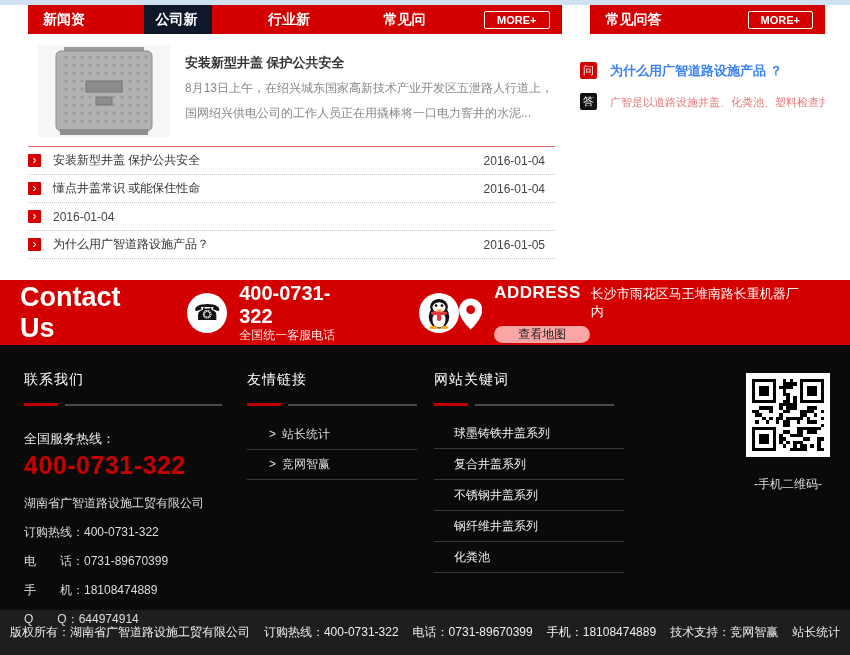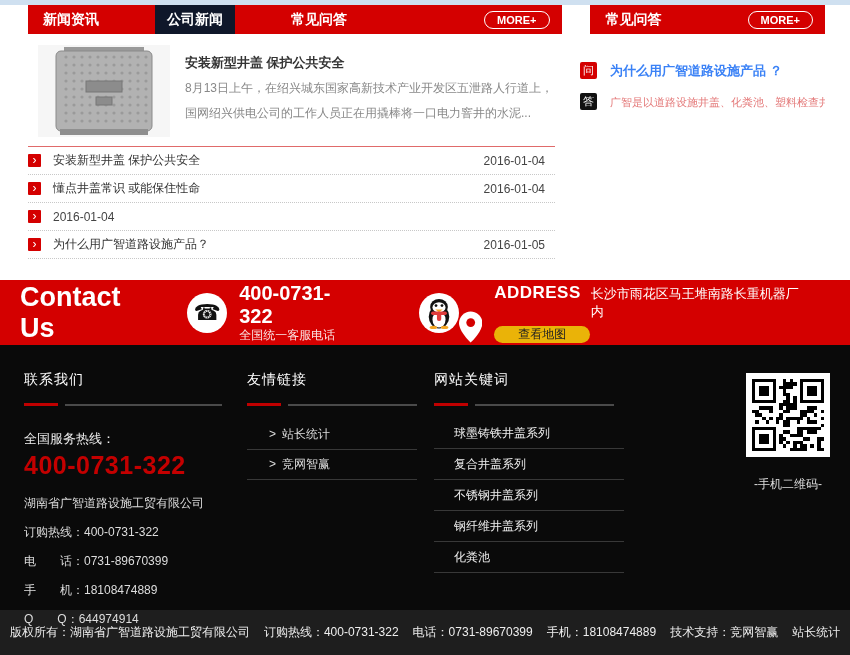--- a/index.html
+++ b/index.html
@@ -5,21 +5,21 @@
   * { margin:0; padding:0; box-sizing:content-box; }
   body { font-family:"Liberation Sans", sans-serif; background:#fff; }
   .page { width:850px; height:655px; position:relative; background:#fff; overflow:hidden; }
   .top-edge { height:5px; background:#cfe0f0; }
 
   .content-wrap { width:797px; margin-left:28px; height:275px; }
   .nav-row { display:flex; height:29px; }
   .nav-left { width:589px; background:#d40000; display:flex;gap:41px; }
   .tab { line-height:29px; padding:0 15px; color:#fff; font-size:14px; font-weight:bold; cursor:pointer; }
   .tab.active { background:#0f172a; padding:0 12px; }
-  .more-pill { border:1px solid #fff; border-radius:9px; color:#fff; font-size:11px; font-weight:bold;
+  .more-pill { border:1px solid #fff; border-radius:2px; color:#fff; font-size:11px; font-weight:bold;
                padding:0 12px; height:16px; line-height:16px; cursor:pointer; }
   .nav-left .more-pill, .nav-right .more-pill { margin:6px 12px 0 auto; }
   .nav-right { width:260px; margin-left:28px; background:#d40000; display:flex; }
   .nav-right-title { line-height:29px; padding-left:16px; color:#fff; font-size:14px; font-weight:bold; }
 
   .main-row { display:flex; }
   .col-left { width:527px; }
   .featured { display:flex; padding-top:11px; height:101px; cursor:pointer; }
   .thumb { width:132px; height:92px; margin-left:10px; flex:none; }
   .fmeta { margin-left:15px; flex:1; padding-top:9px; }
@@ -45,26 +45,26 @@
   .contact-bar { height:65px; background:#d40000; display:flex; align-items:center; padding:0 20px;
                  width:810px; }
   .cu-title { color:#fff; font-size:27px; font-weight:bold; }
   .icon-circle { width:40px; height:40px; background:#fff; border-radius:50%; display:flex;
                  align-items:center; justify-content:center; flex:none; }
   .phone-circle { margin-left:28px; font-size:22px; color:#111; }
   .phone-block { margin-left:12px; color:#fff; }
   .pnum { font-size:20px; font-weight:bold; line-height:23px; }
   .pcap { font-size:12px; opacity:.9; line-height:15px; }
   .qq-circle { margin-left:58px; cursor:pointer; }
-  .addr { display:flex; margin-left:auto; margin-right:26px; align-items:flex-end; }
+  .addr { display:flex; margin-left:auto; margin-right:26px; align-items:center; }
   .pin { margin-right:12px; margin-top:2px; }
   .addr-line { display:flex; align-items:baseline; }
   .addr-label { color:#fff; font-size:17px; font-weight:bold; letter-spacing:.5px; }
   .addr-text { color:#fff; font-size:13px; margin-left:10px; }
-  .map-btn { background:#eab308; color:#222; font-size:12px; line-height:17px; border-radius:9px;
+  .map-btn { background:#fca5a5; color:#222; font-size:12px; line-height:17px; border-radius:9px;
              padding:0 24px; display:inline-block; margin-top:5px; cursor:pointer; }
 
   .footer { height:239px; background:#0a0a0a; display:flex; padding:26px 24px 0; width:806px; }
   .fhead { color:#fff; font-size:14px; letter-spacing:1px; }
   .hrule { display:flex; align-items:center; margin-top:14px; }
   .hrule .red { width:34px; height:3px; background:#c00000; }
   .hrule .gray { flex:1; height:2px; background:#4a4a4a; margin-left:7px; }
   .fcol1 { width:223px; }
   .fcol1 .hrule { width:198px; }
   .hot-label { color:#eee; font-size:13px; margin-top:24px; }
@@ -96,20 +96,21 @@
 <body>
 
 <div class="page">
   <div class="top-edge"></div>
 
   <div class="content-wrap">
     <div class="nav-row">
       <div class="nav-left">
         <div class="tab">新闻资讯</div>
         <div class="tab active">公司新闻</div>
+        <div class="tab">行业新闻</div>
         <div class="tab">常见问答</div>
         <div class="more-pill">MORE+</div>
       </div>
       <div class="nav-right">
         <div class="nav-right-title">常见问答</div>
         <div class="more-pill">MORE+</div>
       </div>
     </div>
 
     <div class="main-row">

